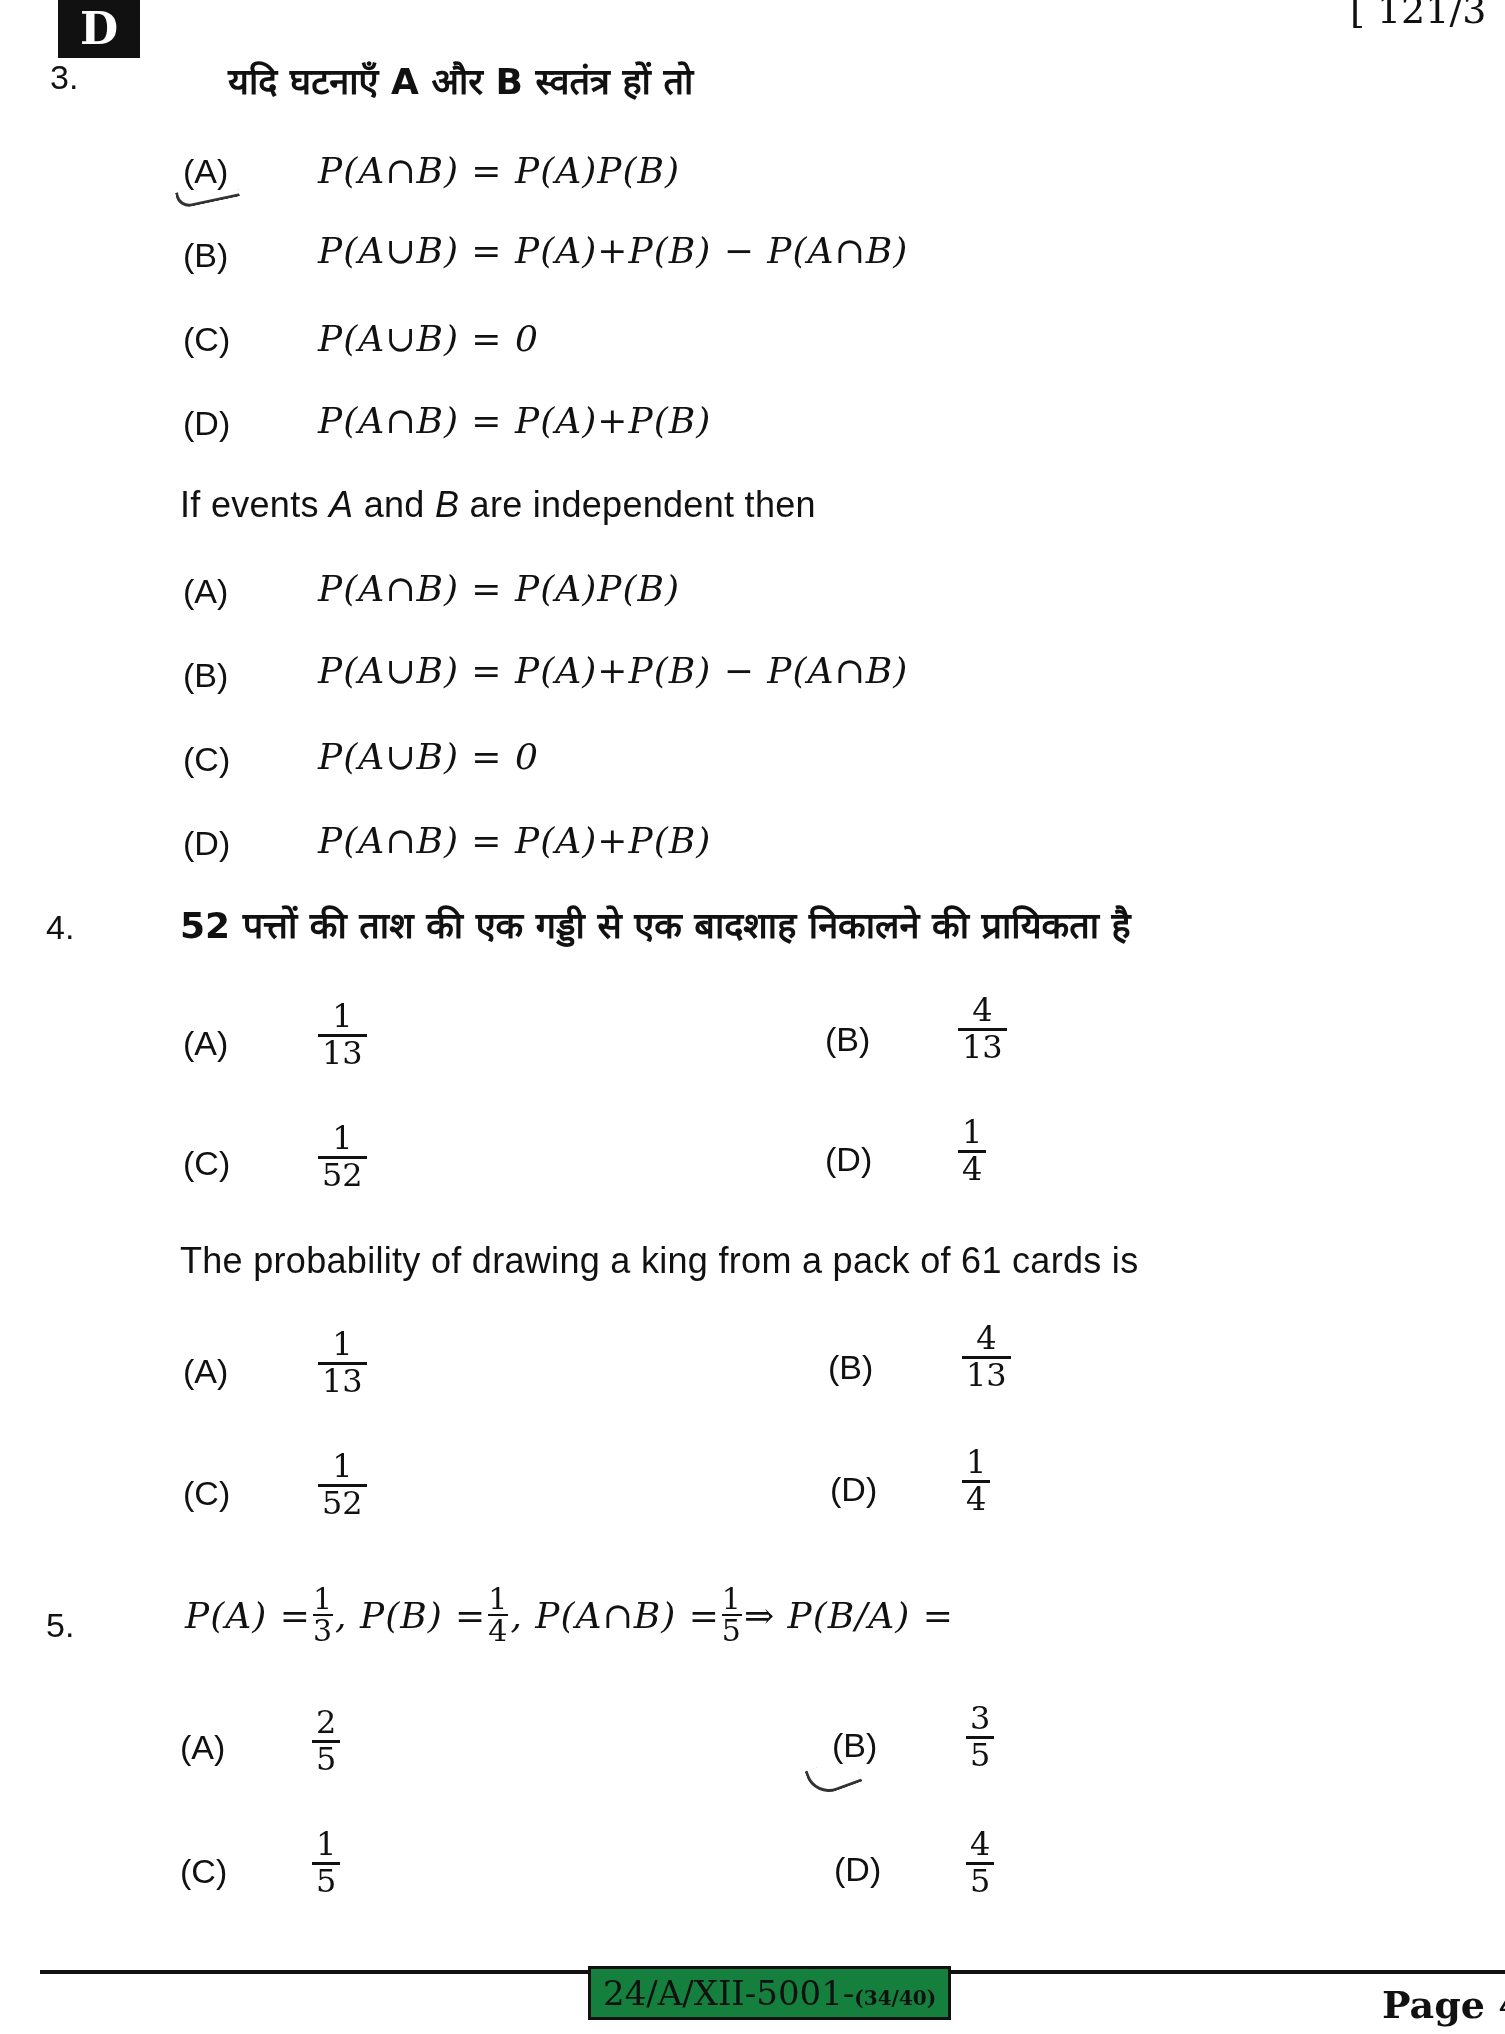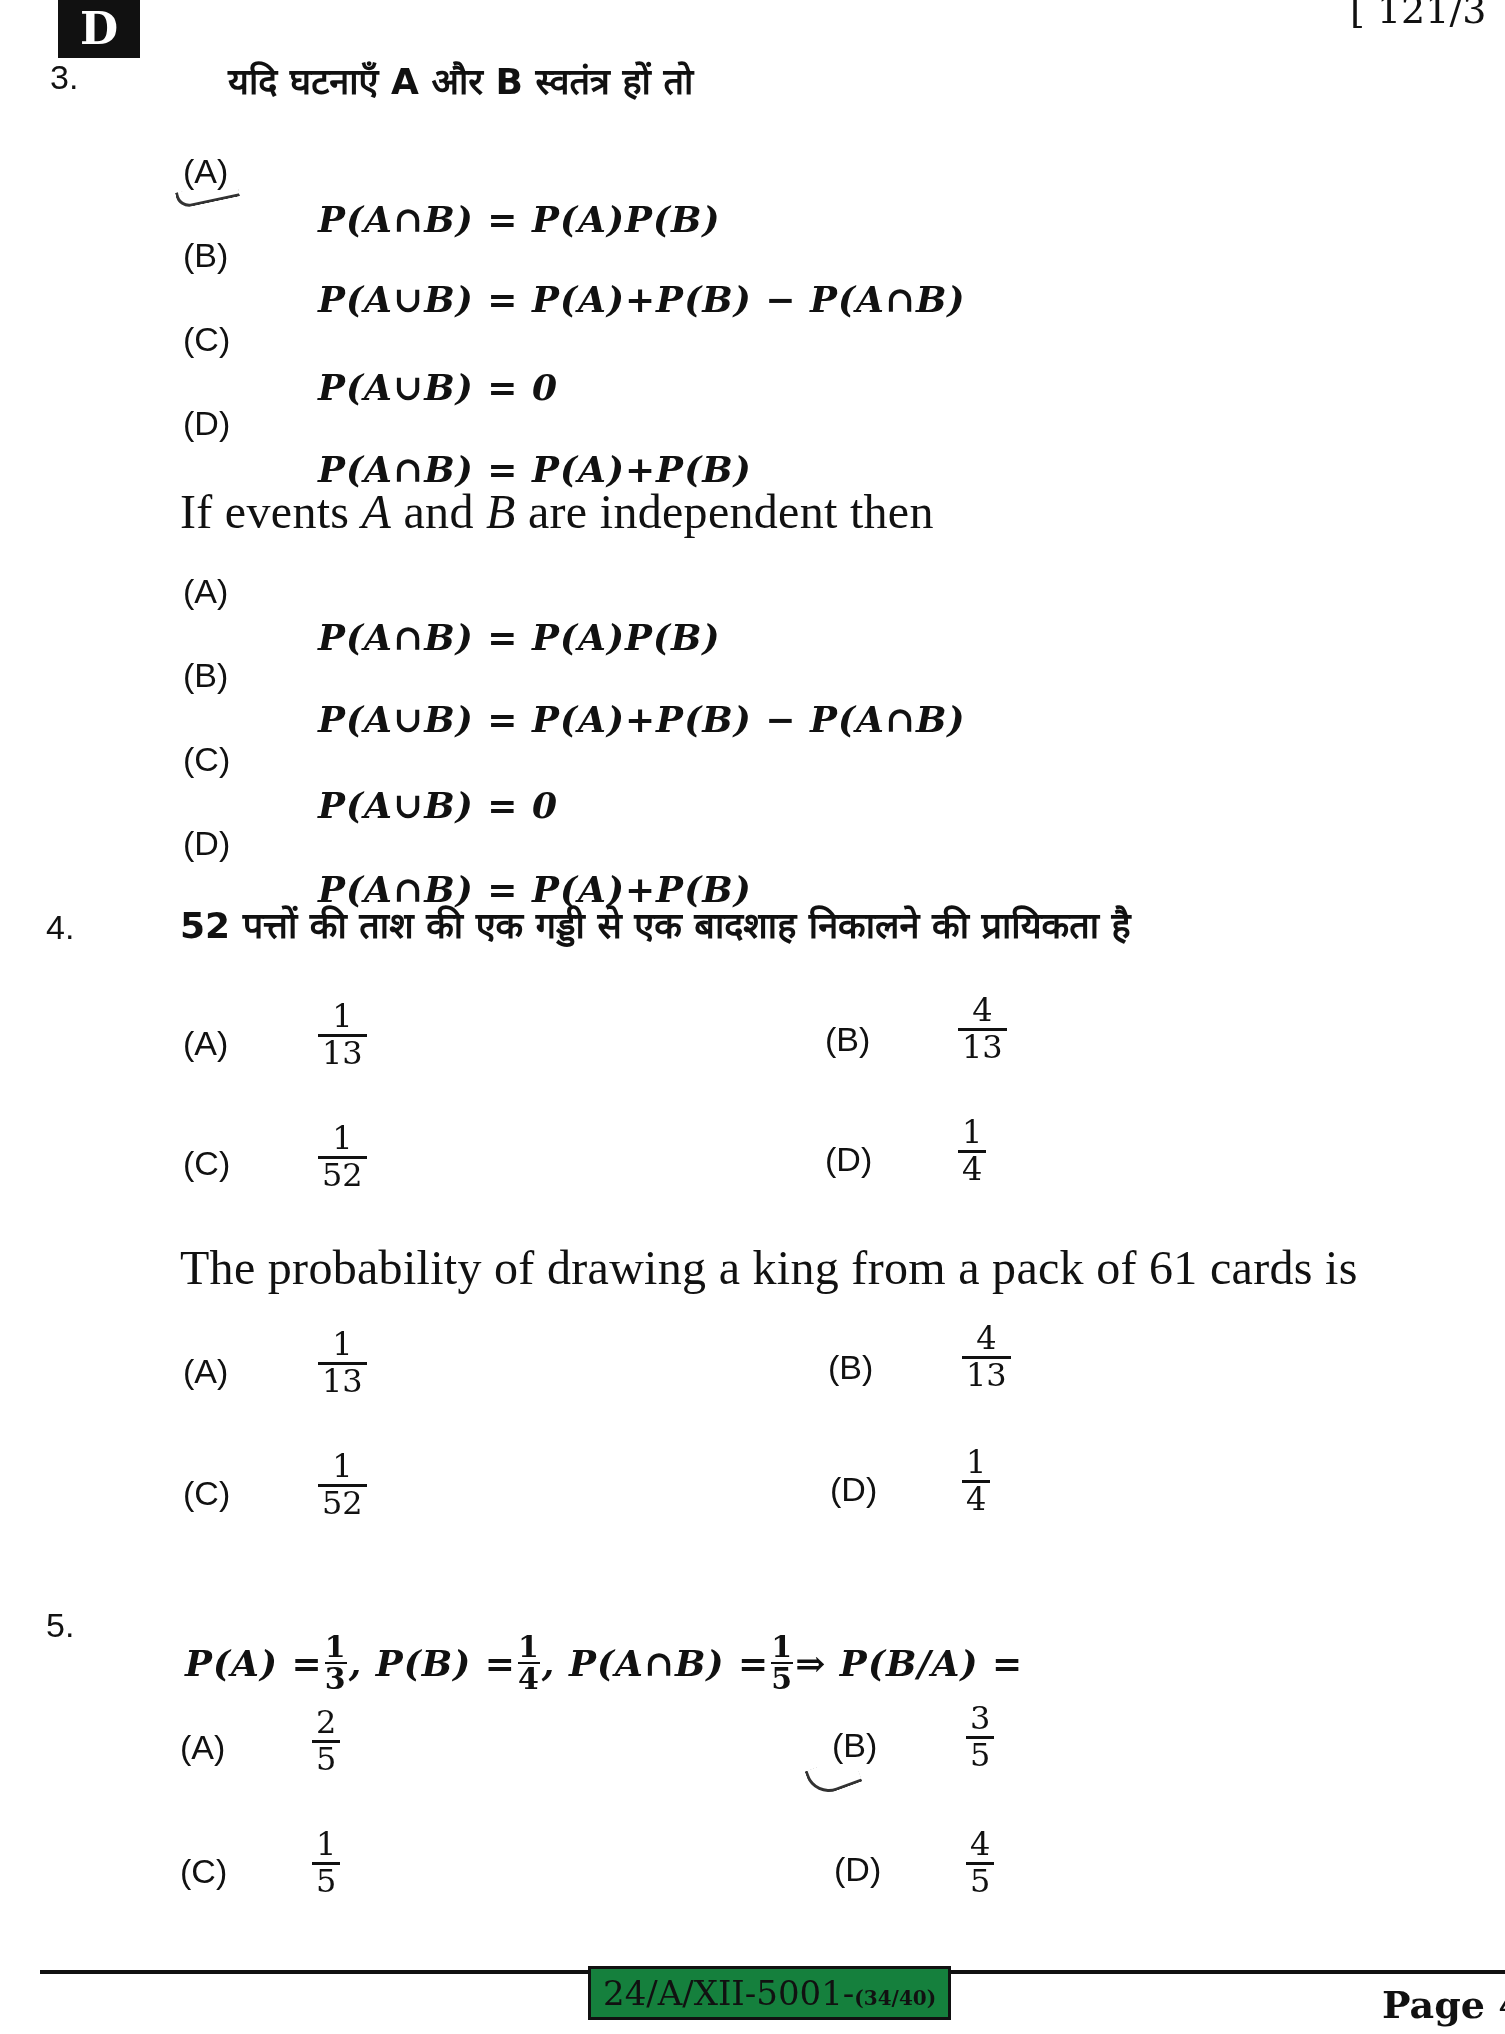--- a/index.html
+++ b/index.html
@@ -12,24 +12,24 @@
     .set-badge {
       left: 58px; top: 0; width: 82px; height: 58px; background: #111111; color: #ffffff;
       font-family: "DejaVu Serif", serif; font-weight: bold; font-size: 44px;
       display: flex; align-items: center; justify-content: center; line-height: 1;
     }
     .paper-code-top {
       left: 1350px; top: -12px; font-family: "DejaVu Serif", serif; font-size: 38px; white-space: nowrap;
     }
     .qnum { font-family: "Liberation Sans", sans-serif; font-size: 34px; font-weight: normal; }
     .hindi { font-family: "DejaVu Sans", sans-serif; font-weight: bold; font-size: 36px; white-space: nowrap; }
-    .eng-q { font-family: Liberation Serif, serif; font-size: 48px; white-space: nowrap; letter-spacing: 0.3px; }
+    .eng-q { font-family: Liberation Sans, sans-serif; font-size: 36px; white-space: nowrap; letter-spacing: 0.3px; }
     .eng-q i { font-style: italic; }
     .opt-label { font-family: "Liberation Sans", sans-serif; font-size: 34px; }
-    .formula { font-family: "DejaVu Serif", serif; font-style: italic; font-weight: bold; font-size: 36px; white-space: nowrap; letter-spacing: 1px; margin-top: 48px; }
+    .formula { font-family: "DejaVu Serif", serif; font-style: italic; font-weight: normal; font-size: 36px; white-space: nowrap; letter-spacing: 1px; }
     .frac {
       display: inline-flex; flex-direction: column; align-items: center;
       font-family: "DejaVu Serif", serif; font-size: 32px; line-height: 1.05;
     }
     .frac .num { padding: 0 4px; }
     .frac .den { padding: 0 4px; border-top: 3px solid #111; }
     .inline-frac { display: inline-flex; flex-direction: column; align-items: center; vertical-align: middle; font-style: normal; font-size: 30px; line-height: 1; margin: 0 2px; }
     .inline-frac .den { border-top: 2px solid #111; }
     .footer-rule { left: 40px; top: 1970px; width: 1465px; height: 0; border-top: 4px solid #111; }
     .footer-code {

